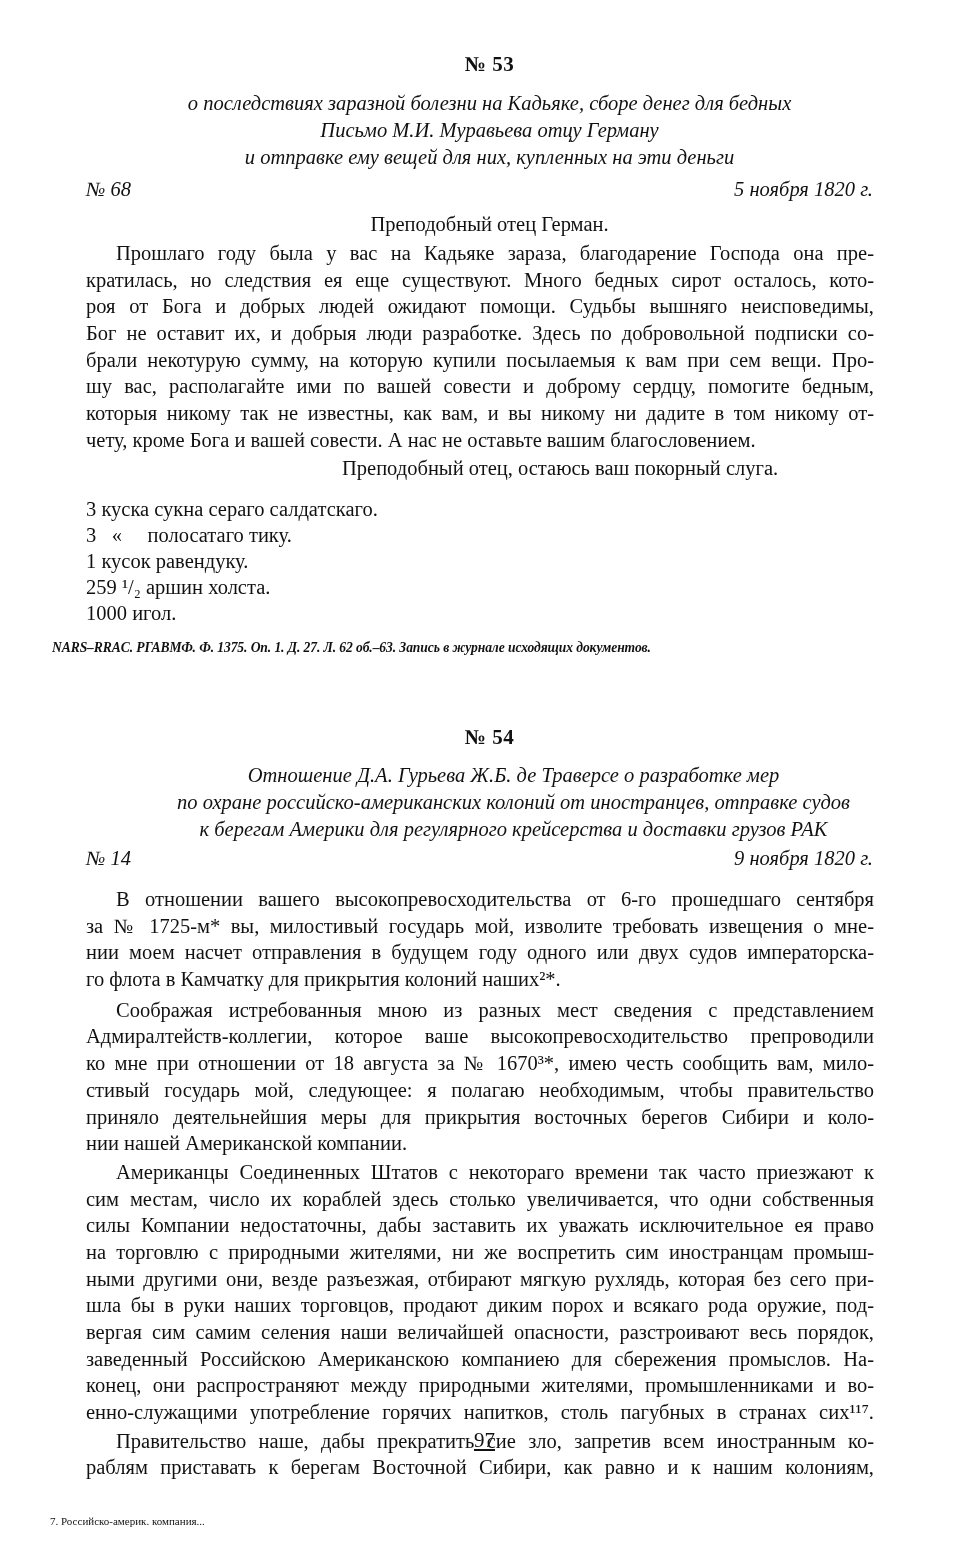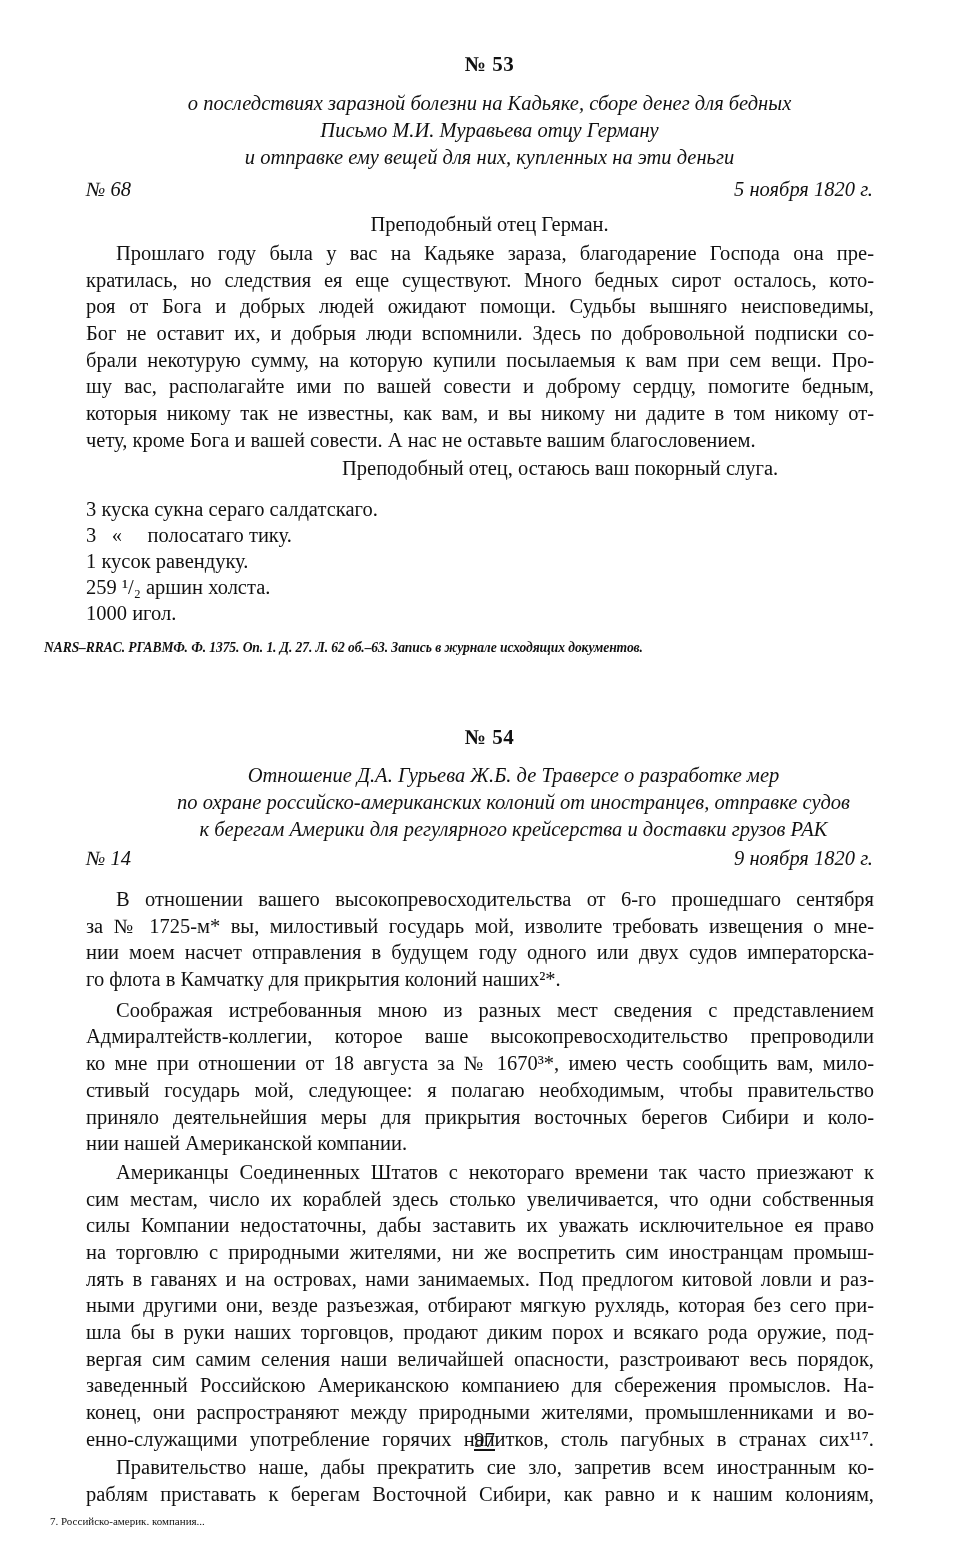--- a/index.html
+++ b/index.html
@@ -36,38 +36,38 @@
 
 <div class="abs meta" style="top:178px; left:86px;">№ 68</div>
 <div class="abs meta" style="top:178px; right:106px;">5 ноября 1820 г.</div>
 
 <div class="abs center salute" style="top:213px;">Преподобный отец Герман.</div>
 
 <div class="abs body-text" style="top:240px; left:86px; width:788px;">
   <span class="line indent">Прошлаго году была у вас на Кадьяке зараза, благодарение Господа она пре-</span>
   <span class="line">кратилась, но следствия ея еще существуют. Много бедных сирот осталось, кото-</span>
   <span class="line">роя от Бога и добрых людей ожидают помощи. Судьбы вышняго неисповедимы,</span>
-  <span class="line">Бог не оставит их, и добрыя люди вспомнили. Здесь по добровольной подписки со-</span>
+  <span class="line">Бог не оставит их, и добрыя люди разработке. Здесь по добровольной подписки со-</span>
   <span class="line">брали некотурую сумму, на которую купили посылаемыя к вам при сем вещи. Про-</span>
   <span class="line">шу вас, располагайте ими по вашей совести и доброму сердцу, помогите бедным,</span>
   <span class="line">которыя никому так не известны, как вам, и вы никому ни дадите в том никому от-</span>
   <span class="line last">чету, кроме Бога и вашей совести. А нас не оставьте вашим благословением.</span>
 </div>
 
 <div class="abs salute" style="top:457px; left:342px;">Преподобный отец, остаюсь ваш покорный слуга.</div>
 
 <div class="abs" style="top:496px; left:86px;">
   <div class="list-line">3 куска сукна сераго салдатскаго.</div>
   <div class="list-line">3   «     полосатаго тику.</div>
   <div class="list-line">1 кусок равендуку.</div>
   <div class="list-line">259 ¹/₂ аршин холста.</div>
   <div class="list-line">1000 игол.</div>
 </div>
 
-<div class="abs archive" style="top:640px; left:44px; width:880px;">NARS–RRAC. РГАВМФ. Ф. 1375. Оп. 1. Д. 27. Л. 62 об.–63. Запись в журнале исходящих документов.</div>
+<div class="abs archive" style="top:640px; left:52px; width:880px;">NARS–RRAC. РГАВМФ. Ф. 1375. Оп. 1. Д. 27. Л. 62 об.–63. Запись в журнале исходящих документов.</div>
 
 <div class="abs center docnum" style="top:725px;">№ 54</div>
 
 <div class="abs center title" style="top:762px;padding-left:24px;">
   <div>Отношение Д.А. Гурьева Ж.Б. де Траверсе о разработке мер</div>
   <div>по охране российско-американских колоний от иностранцев, отправке судов</div>
   <div>к берегам Америки для регулярного крейсерства и доставки грузов РАК</div>
 </div>
 
 <div class="abs meta" style="top:847px; left:86px;">№ 14</div>
@@ -86,21 +86,20 @@
     <span class="line">ко мне при отношении от 18 августа за № 1670³*, имею честь сообщить вам, мило-</span>
     <span class="line">стивый государь мой, следующее: я полагаю необходимым, чтобы правительство</span>
     <span class="line">приняло деятельнейшия меры для прикрытия восточных берегов Сибири и коло-</span>
     <span class="line last">нии нашей Американской компании.</span>
   </div>
   <div style="margin-top:2px;">
     <span class="line indent">Американцы Соединенных Штатов с некотораго времени так часто приезжают к</span>
     <span class="line">сим местам, число их кораблей здесь столько увеличивается, что одни собственныя</span>
     <span class="line">силы Компании недостаточны, дабы заставить их уважать исключительное ея право</span>
     <span class="line">на торговлю с природными жителями, ни же воспретить сим иностранцам промыш-</span>
-    <span class="line">лять в гаванях и на островах, нами занимаемых. Под предлогом китовой ловли и раз-</span>
     <span class="line">ными другими они, везде разъезжая, отбирают мягкую рухлядь, которая без сего при-</span>
     <span class="line">шла бы в руки наших торговцов, продают диким порох и всякаго рода оружие, под-</span>
     <span class="line">вергая сим самим селения наши величайшей опасности, разстроивают весь порядок,</span>
     <span class="line">заведенный Российскою Американскою компаниею для сбережения промыслов. На-</span>
     <span class="line">конец, они распространяют между природными жителями, промышленниками и во-</span>
     <span class="line">енно-служащими употребление горячих напитков, столь пагубных в странах сих¹¹⁷.</span>
   </div>
   <div style="margin-top:2px;">
     <span class="line indent">Правительство наше, дабы прекратить сие зло, запретив всем иностранным ко-</span>
     <span class="line">раблям приставать к берегам Восточной Сибири, как равно и к нашим колониям,</span>

